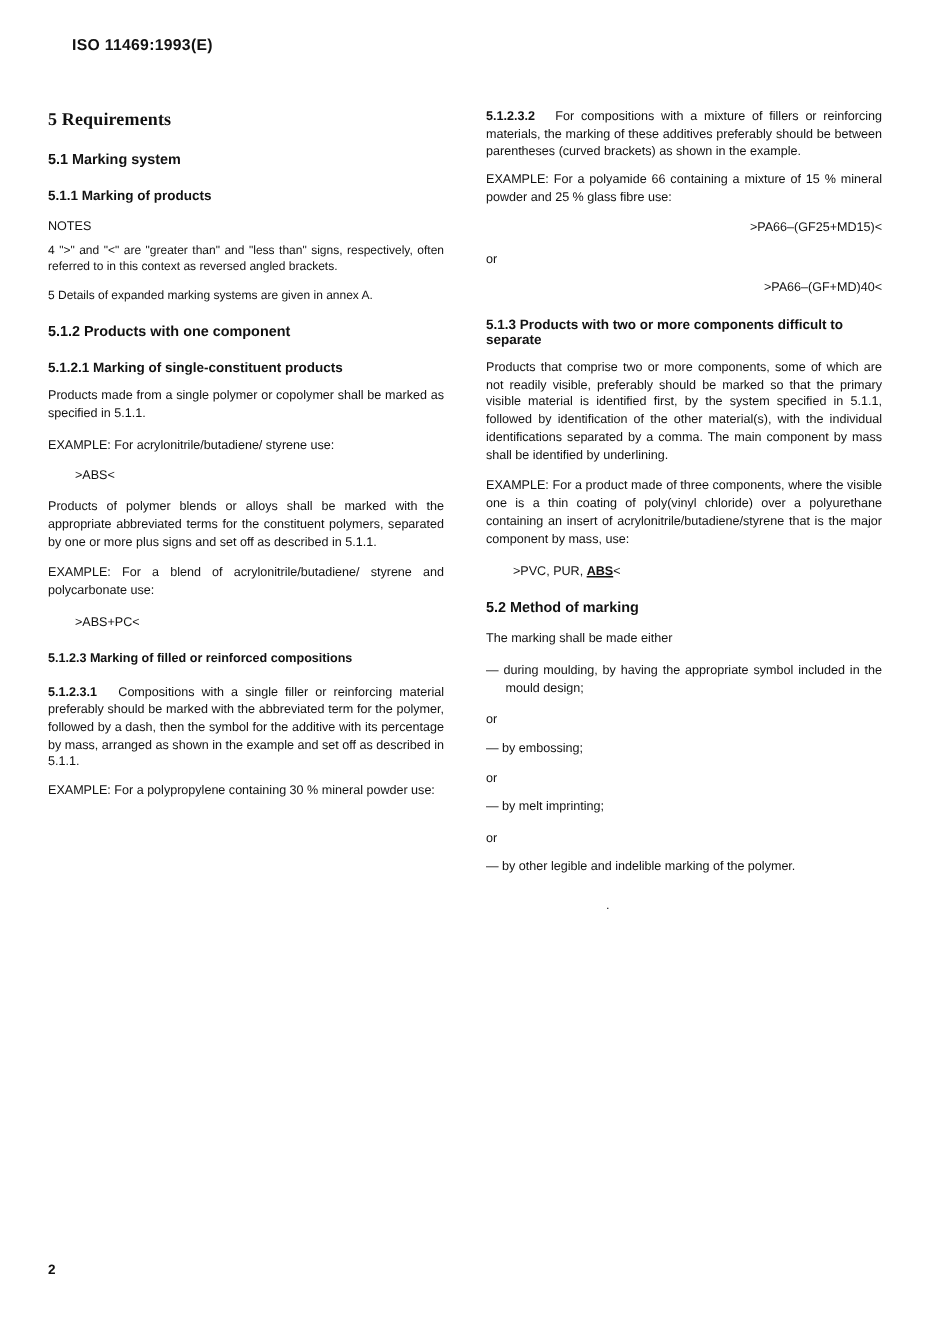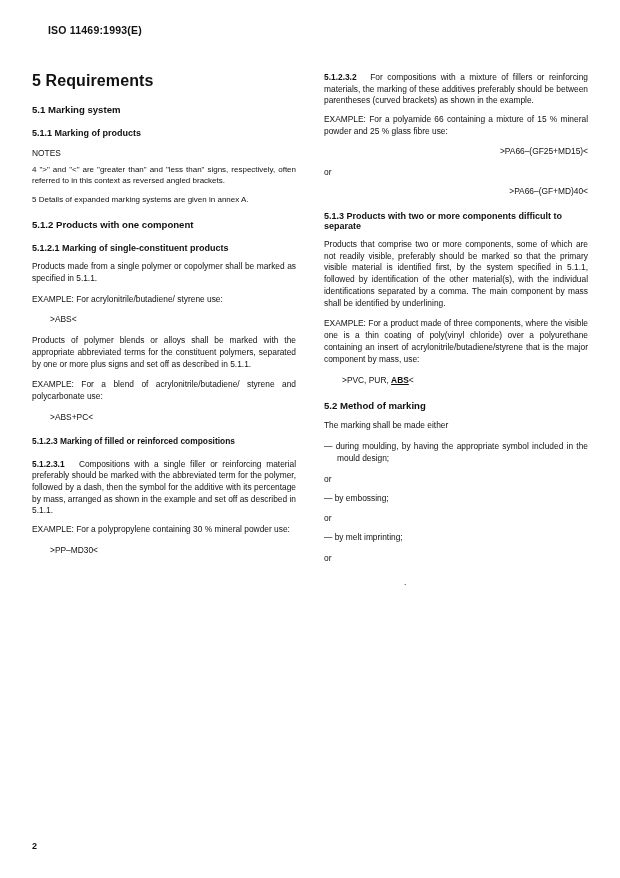--- a/index.html
+++ b/index.html
@@ -42,24 +42,25 @@
   }
   .footer {
     position: absolute;
     left: 32px;
     top: 841px;
     font-size: 9px;
     font-weight: bold;
   }
 
   h2.clause {
-    font-size: 16px;
+    font-size: 12px;
     font-weight: bold;
     margin: 0 0 11px 0;
     letter-spacing: 0.1px;
+    font-family: Liberation Serif, serif;
   }
   h3.clause {
     font-size: 9.6px;
     font-weight: bold;
     margin: 14px 0 9px 0;
   }
   h4.clause {
     font-size: 9px;
     font-weight: bold;
     margin: 13px 0 8px 0;
@@ -143,40 +144,40 @@
       <h4 class="clause">5.1.2.1   Marking of single-constituent products</h4>
       <p class="body">Products made from a single polymer or copolymer shall be marked as specified in 5.1.1.</p>
       <p class="body">EXAMPLE: For acrylonitrile/butadiene/ styrene use:</p>
       <p class="code">&gt;ABS&lt;</p>
       <p class="body">Products of polymer blends or alloys shall be marked with the appropriate abbreviated terms for the constituent polymers, separated by one or more plus signs and set off as described in 5.1.1.</p>
       <p class="body">EXAMPLE: For a blend of acrylonitrile/butadiene/ styrene and polycarbonate use:</p>
       <p class="code">&gt;ABS+PC&lt;</p>
       <h5 class="clause">5.1.2.3   Marking of filled or reinforced compositions</h5>
       <p class="num-head"><b>5.1.2.3.1</b>&nbsp;&nbsp;&nbsp;<span>Compositions with a single filler or reinforcing material preferably should be marked with the abbreviated term for the polymer, followed by a dash, then the symbol for the additive with its percentage by mass, arranged as shown in the example and set off as described in 5.1.1.</span></p>
       <p class="body">EXAMPLE: For a polypropylene containing 30 % mineral powder use:</p>
-      <p class="code">&gt;PP–MD30&lt;</p>
     </div>
 
     <div class="col">
       <p class="num-head" style="margin-top:0;"><b>5.1.2.3.2</b>&nbsp;&nbsp;&nbsp;<span>For compositions with a mixture of fillers or reinforcing materials, the marking of these additives preferably should be between parentheses (curved brackets) as shown in the example.</span></p>
       <p class="body">EXAMPLE: For a polyamide 66 containing a mixture of 15 % mineral powder and 25 % glass fibre use:</p>
       <p class="code deep">&gt;PA66–(GF25+MD15)&lt;</p>
       <p class="conj">or</p>
       <p class="code deep">&gt;PA66–(GF+MD)40&lt;</p>
       <h4 class="clause">5.1.3   Products with two or more components difficult to separate</h4>
       <p class="body">Products that comprise two or more components, some of which are not readily visible, preferably should be marked so that the primary visible material is identified first, by the system specified in 5.1.1, followed by identification of the other material(s), with the individual identifications separated by a comma. The main component by mass shall be identified by underlining.</p>
       <p class="body">EXAMPLE: For a product made of three components, where the visible one is a thin coating of poly(vinyl chloride) over a polyurethane containing an insert of acrylonitrile/butadiene/styrene that is the major component by mass, use:</p>
       <p class="code"><span>&gt;PVC, PUR, </span><span class="ul">ABS</span><span>&lt;</span></p>
       <h3 class="clause">5.2   Method of marking</h3>
       <p class="body">The marking shall be made either</p>
       <p class="dash">—   during moulding, by having the appropriate symbol included in the mould design;</p>
       <p class="conj">or</p>
       <p class="dash">—   by embossing;</p>
       <p class="conj">or</p>
       <p class="dash">—   by melt imprinting;</p>
       <p class="conj">or</p>
+      <p class="dash">—   by other legible and indelible marking of the polymer.</p>
       <p class="dot">.</p>
     </div>
 
   </div>
 
   <div class="footer">2</div>
 </div>
 
 </body></html>

